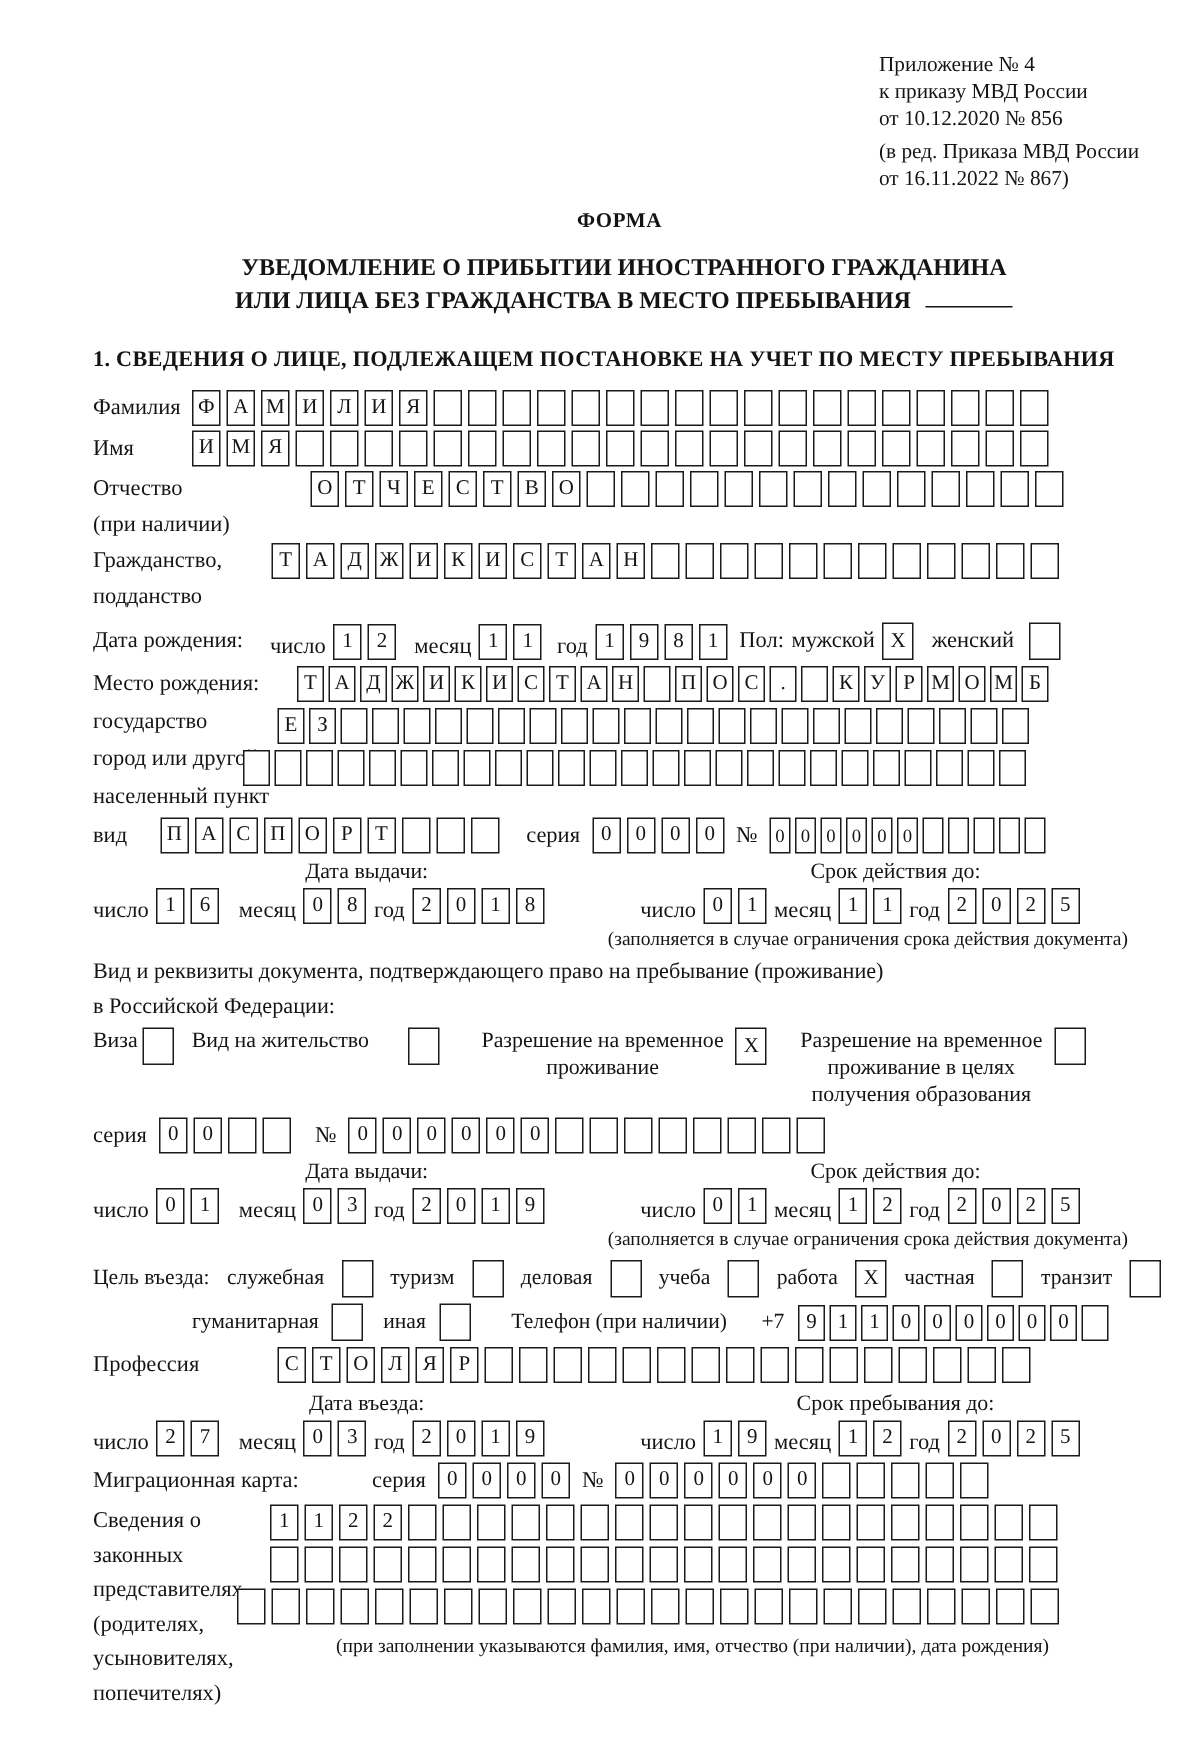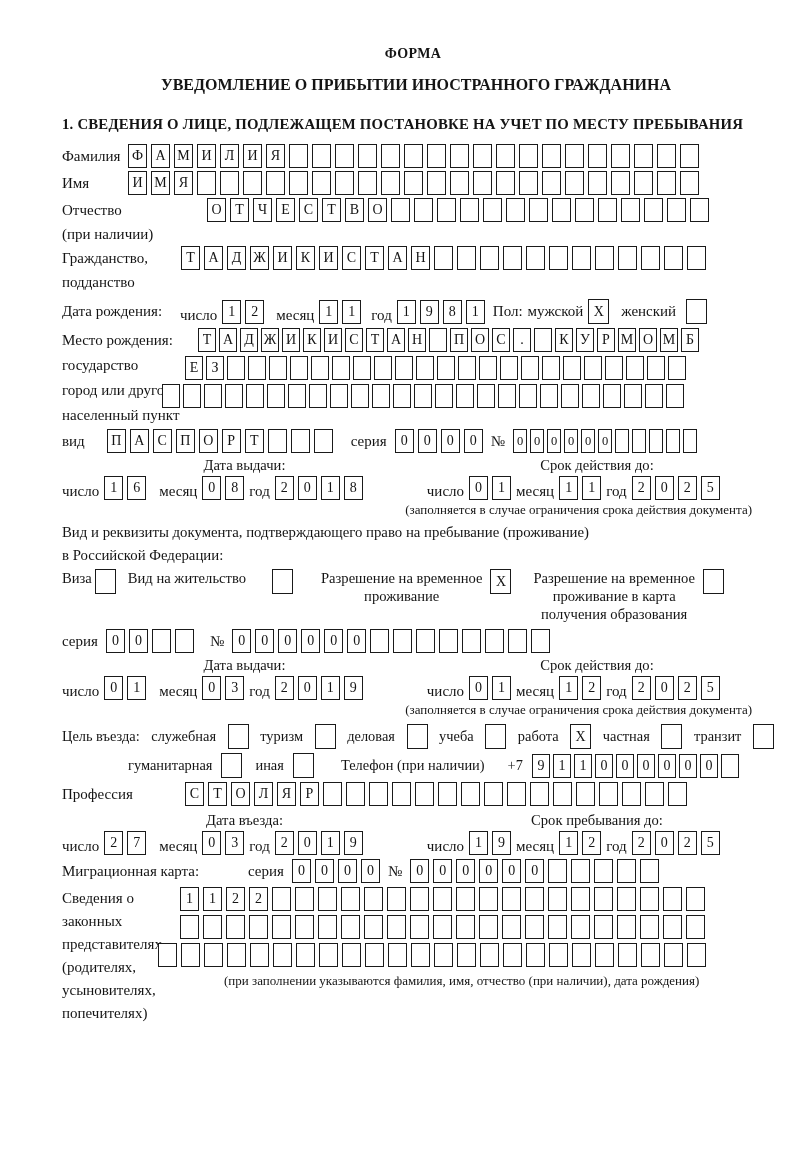--- a/index.html
+++ b/index.html
@@ -50,24 +50,32 @@
 
   .shiftL13{margin-left:-13px}.shiftL36{margin-left:-36px}.shiftL22{margin-left:-22px}
   .stack{display:flex;flex-direction:column;gap:4px}
   .legnote{font-size:13px;margin:6px 0 0 44px}
 </style>
 </head>
 <body>
 
 <div class="page">
 
+  <div class="hdr">
+    <div>Приложение № 4</div>
+    <div>к приказу МВД России</div>
+    <div>от 10.12.2020 № 856</div>
+    <div class="gap">(в ред. Приказа МВД России</div>
+    <div>от 16.11.2022 № 867)</div>
+  </div>
   <div class="forma">ФОРМА</div>
 
   <div class="title">
     <div>УВЕДОМЛЕНИЕ О ПРИБЫТИИ ИНОСТРАННОГО ГРАЖДАНИНА</div>
+    <div><span>ИЛИ ЛИЦА БЕЗ ГРАЖДАНСТВА В МЕСТО ПРЕБЫВАНИЯ</span><span class="uline"></span></div>
   </div>
 
   <div class="sec">1. СВЕДЕНИЯ О ЛИЦЕ, ПОДЛЕЖАЩЕМ ПОСТАНОВКЕ НА УЧЕТ ПО МЕСТУ ПРЕБЫВАНИЯ</div>
 
   <div class="row" style="margin-top:11px">
     <span class="lab w66">Фамилия</span>
     <span class="cells">
         <span class="cell">Ф</span>
         <span class="cell">А</span>
         <span class="cell">М</span>
@@ -419,21 +427,21 @@
         <span style="display:block">Разрешение на временное</span>
         <span style="display:block">проживание</span>
       </span>
       <span class="cells cb1">
           <span class="cell">X</span>
         </span>
     </span>
     <span class="cbgrp" style="margin-left:22px">
       <span class="cbl">
         <span style="display:block">Разрешение на временное</span>
-        <span style="display:block">проживание в карта</span>
+        <span style="display:block">проживание в целях</span>
         <span style="display:block">получения образования</span>
       </span>
       <span class="cells cb1">
           <span class="cell"></span>
         </span>
     </span>
   </div>
 
   <div class="row" style="margin-top:6px;gap:8px">
     <span>серия</span>

